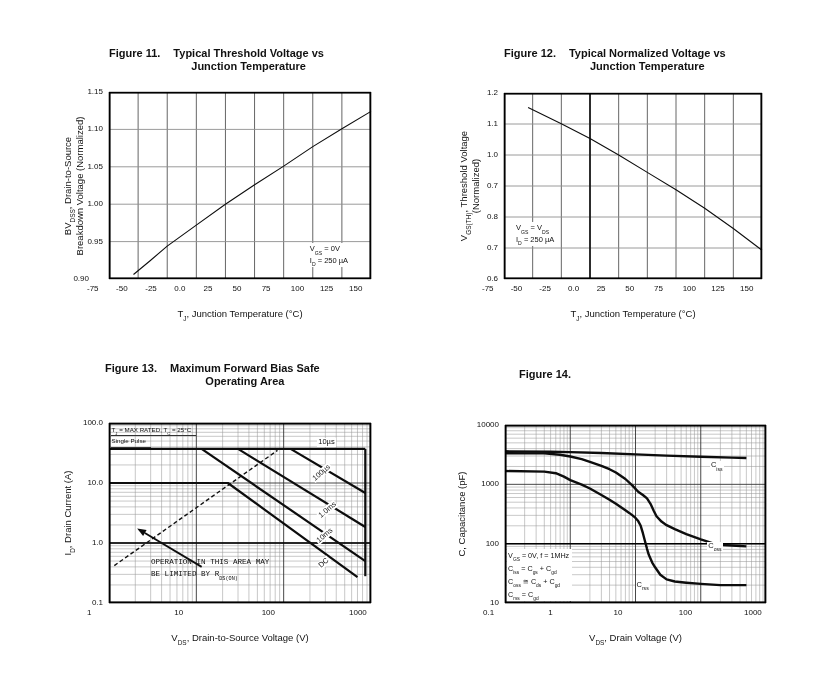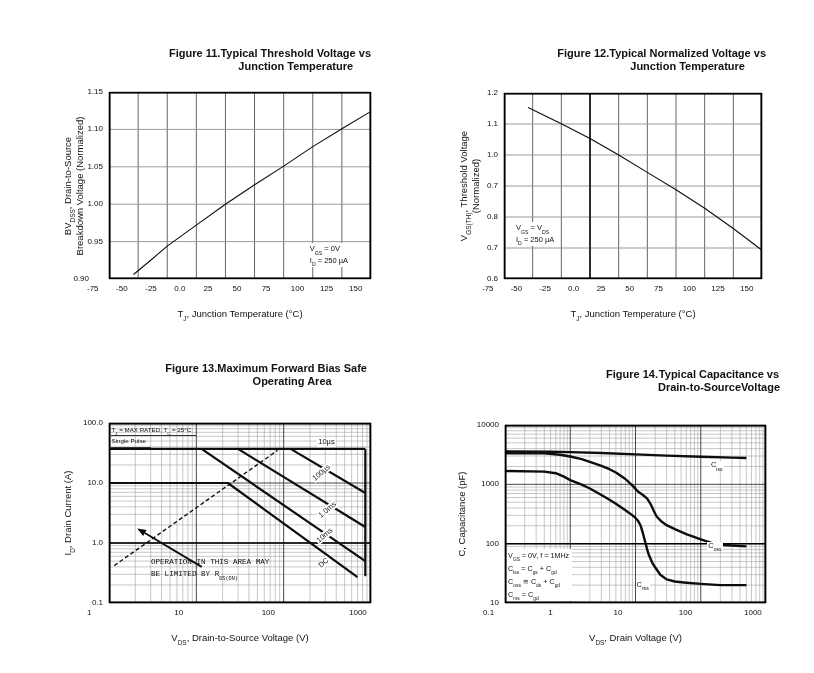--- a/index.html
+++ b/index.html
@@ -3,21 +3,21 @@
 <meta charset="utf-8">
 <style>
   html,body{margin:0;padding:0;background:#fff;}
   body{width:814px;height:673px;position:relative;overflow:hidden;
        font-family:"Liberation Sans",sans-serif;color:#111;}
   .fig{position:absolute;}
   #fig11{left:0;top:40px;width:407px;height:302px;}
   #fig12{left:407px;top:40px;width:407px;height:302px;}
   #fig13{left:0;top:352px;width:407px;height:321px;}
   #fig14{left:407px;top:352px;width:407px;height:321px;}
-  .fig-title{position:absolute;display:flex;justify-content:flex-end;
+  .fig-title{position:absolute;display:flex;justify-content:flex-start;gap:13px;
              font-size:11px;font-weight:700;white-space:nowrap;line-height:1.18;}
   .fig-tt{display:flex;flex-direction:column;align-items:center;}
   svg.plot{position:absolute;overflow:visible;}
   .ylab{position:absolute;transform:translate(-50%,-50%) rotate(-90deg);
         text-align:center;font-size:9.5px;line-height:1.3;white-space:nowrap;}
   .yl{display:block;}
   .xlab{position:absolute;text-align:center;font-size:9.5px;}
   .tick{position:absolute;font-size:8px;width:44px;color:#111;line-height:1;}
   .xtick{text-align:left;}
   .ytick{text-align:right;}
@@ -247,24 +247,20 @@
     <div class="clabel" style="left: 317.29px; top: 86.3px;">10µs</div>
     <div class="clabel" style="left: 313.36px; top: 124.1px; transform: rotate(-40deg);">100µs</div>
     <div class="clabel" style="left: 318.6px; top: 161px; transform: rotate(-40deg);">1.0ms</div>
     <div class="clabel" style="left: 317.29px; top: 186.2px; transform: rotate(-40deg);">10ms</div>
     <div class="clabel" style="left: 318.6px; top: 210.5px; transform: rotate(-40deg);">DC</div>
   </div>
 
 <div class="fig" id="fig14">
   <div class="fig-title" style="left: 112px; top: 16px; width: 261px;">
     <span>Figure 14.</span>
-    <span class="fig-tt">
-      <span>Typical Capacitance vs</span>
-      <span>Drain-to-SourceVoltage</span>
-    </span>
   </div>
   <div class="ylab" style="left: 55px; top: 162px; width: 240px;">
     <span class="yl">C, Capacitance (pF)</span>
   </div>
   <svg class="plot" width="261" height="178" viewBox="0 0 261 178" style="left: 98px; top: 73px;">
       <line x1="19.642207217074777" x2="19.642207217074777" y1="0" y2="178" stroke="#9a9a9a" stroke-width="0.55"></line>
       <line x1="31.132161870457978" x2="31.132161870457978" y1="0" y2="178" stroke="#9a9a9a" stroke-width="0.55"></line>
       <line x1="39.28441443414955" x2="39.28441443414955" y1="0" y2="178" stroke="#9a9a9a" stroke-width="0.55"></line>
       <line x1="45.60779278292522" x2="45.60779278292522" y1="0" y2="178" stroke="#9a9a9a" stroke-width="0.55"></line>
       <line x1="50.774369087532754" x2="50.774369087532754" y1="0" y2="178" stroke="#9a9a9a" stroke-width="0.55"></line>

